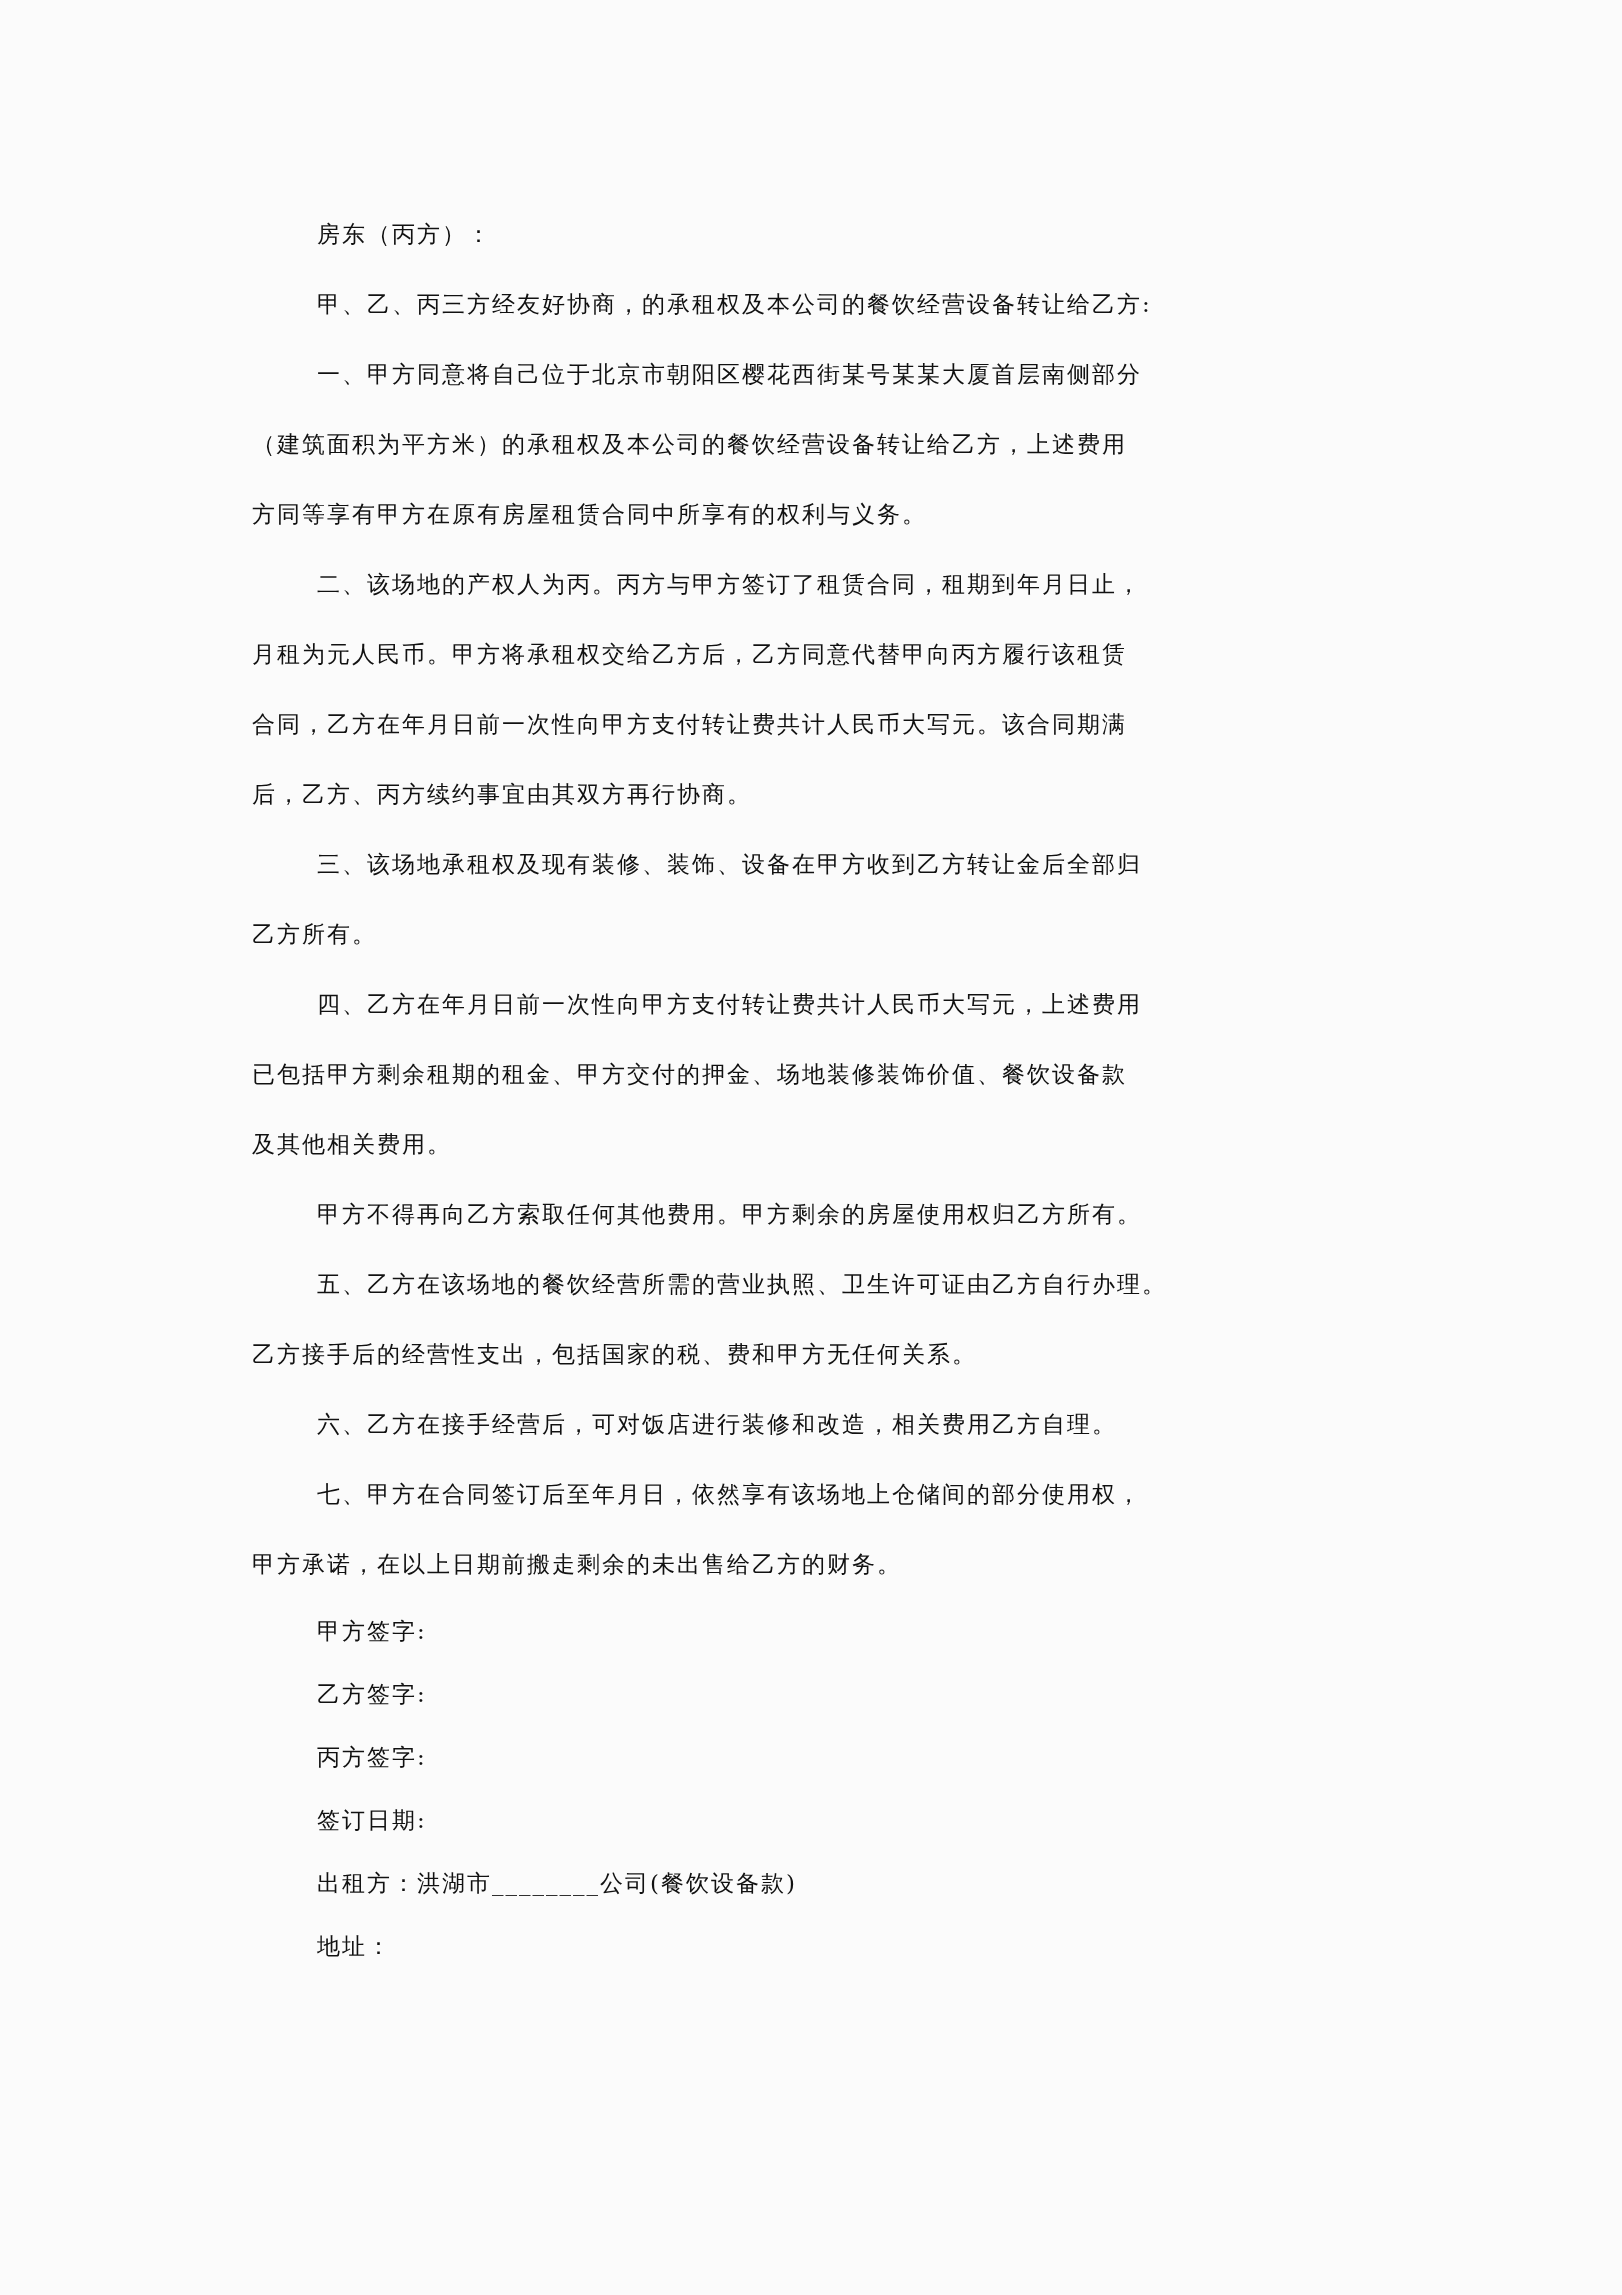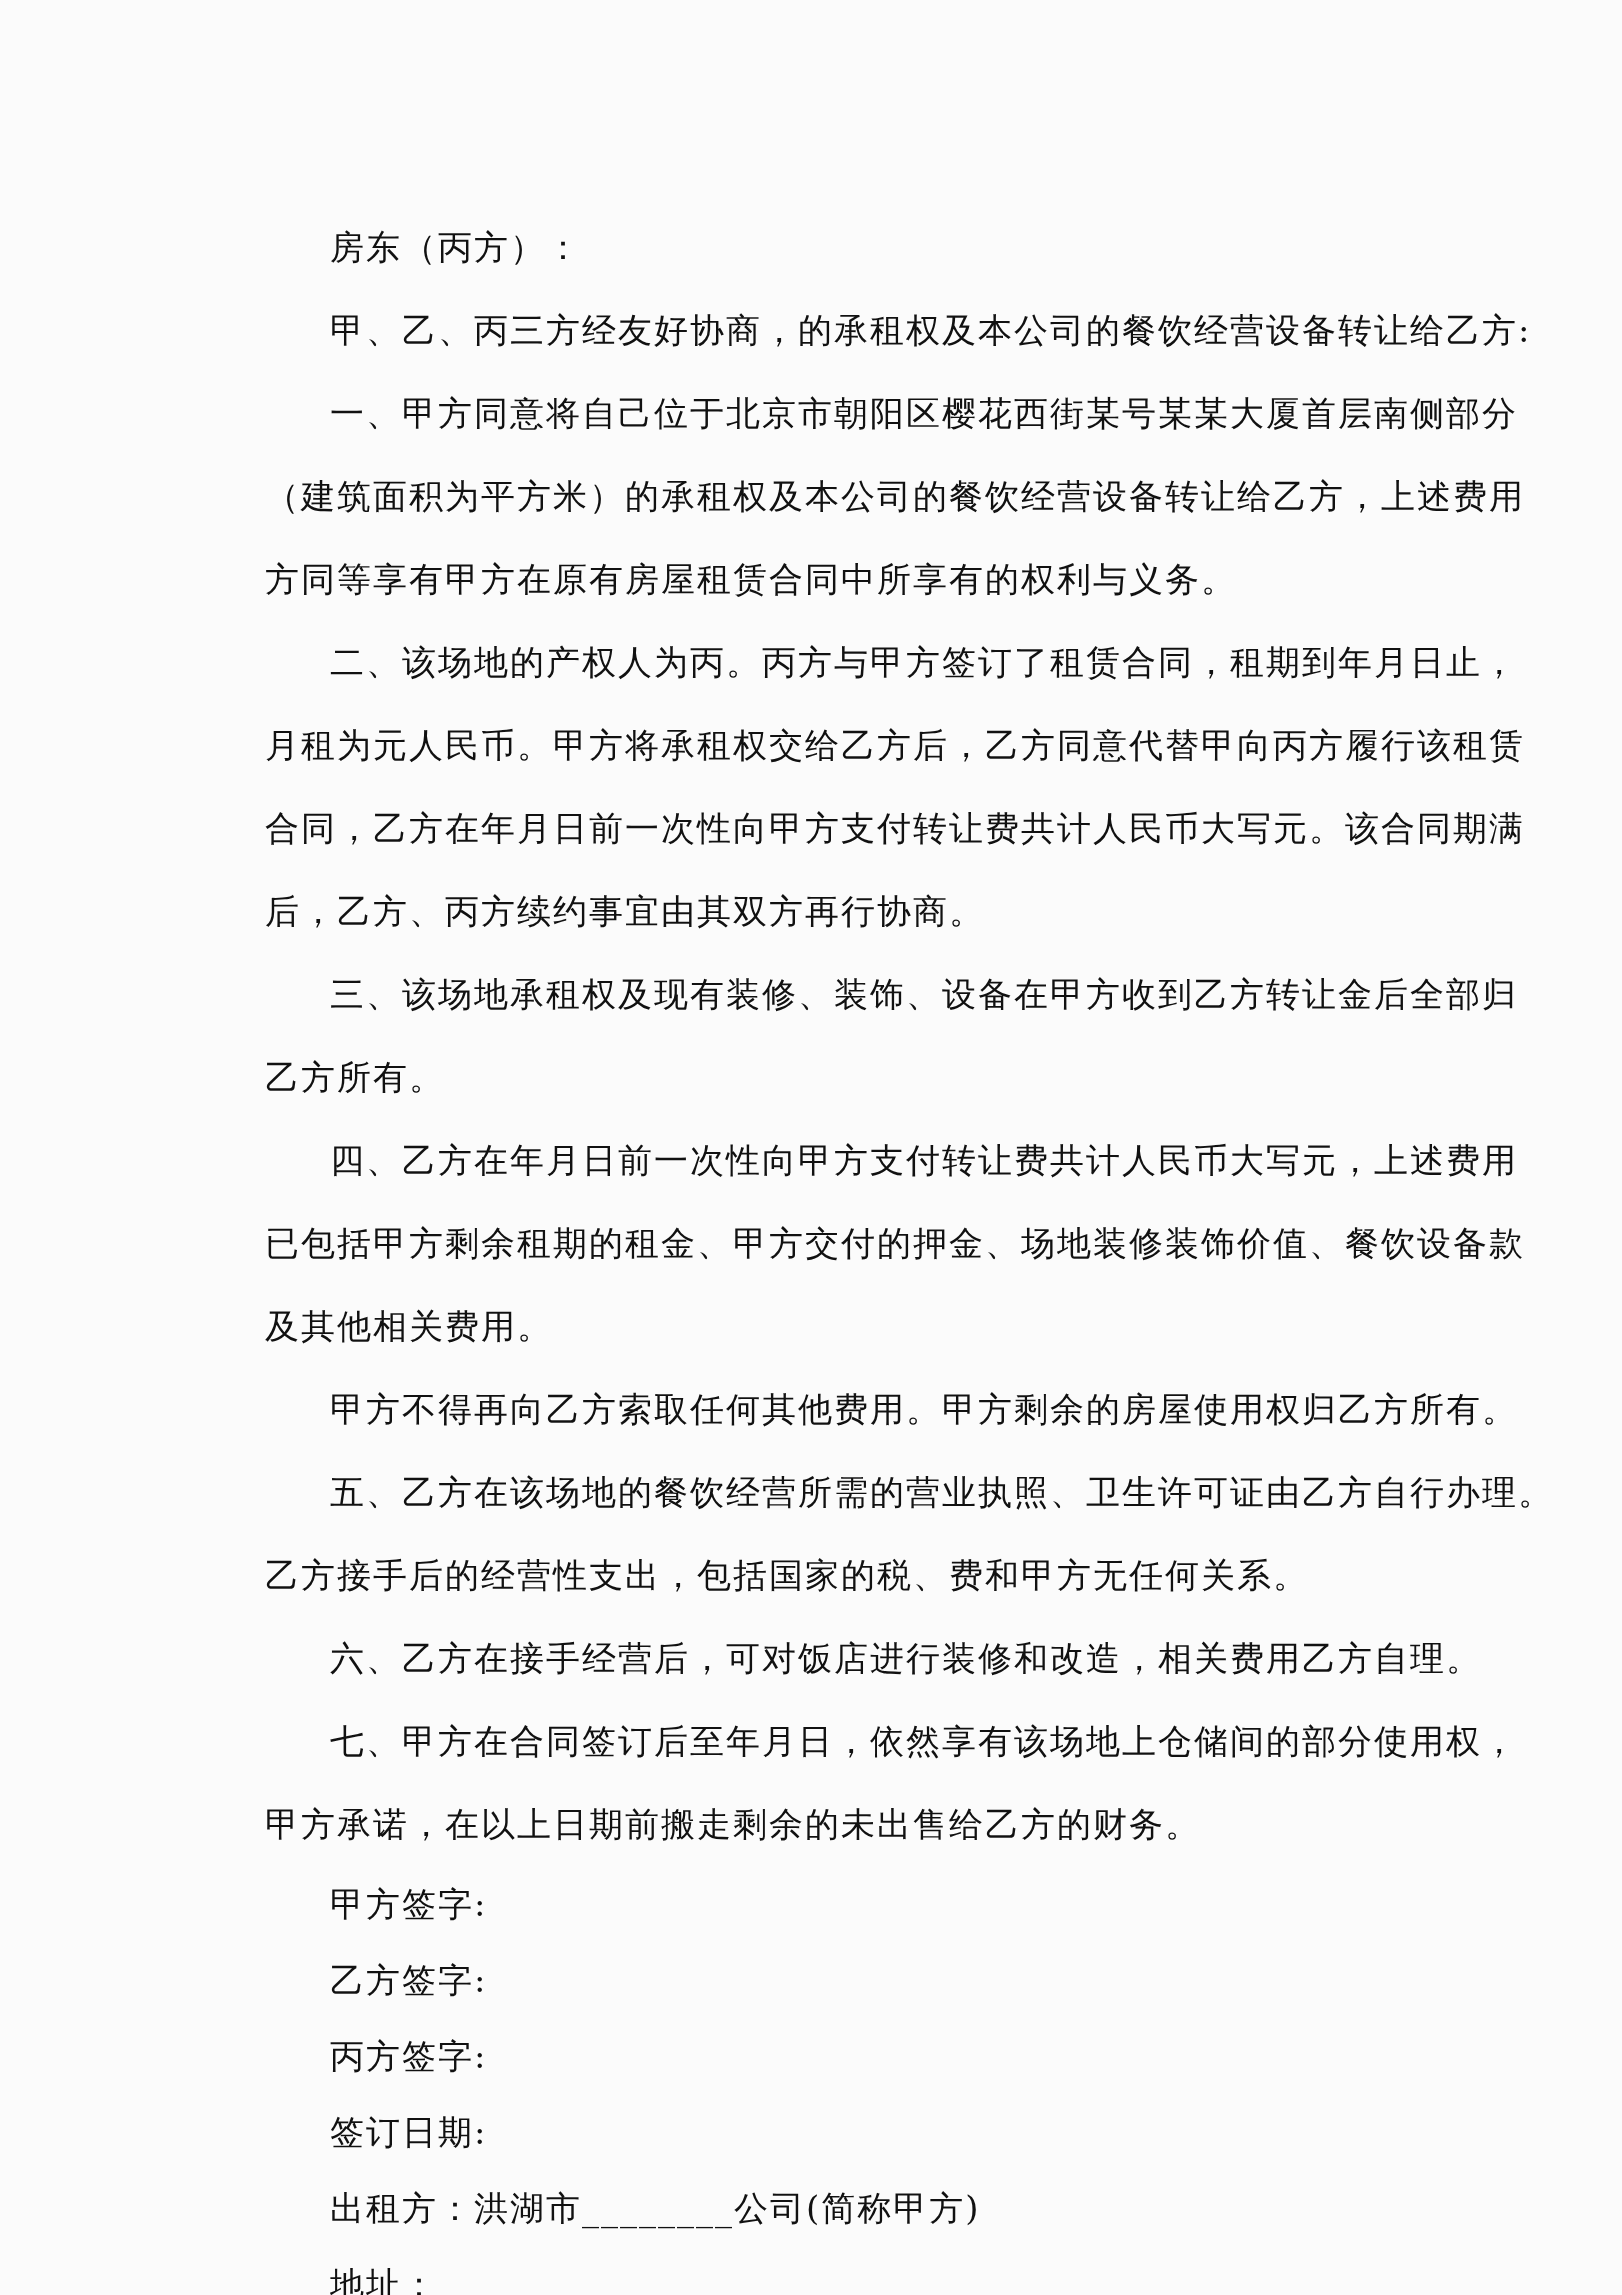--- a/index.html
+++ b/index.html
@@ -14,22 +14,22 @@
     font-family: "DejaVu Serif", "Liberation Serif", serif;
     overflow: hidden;
   }
   .page {
     box-sizing: border-box;
     width: 1623px;
     height: 2295px;
     padding: 198px 251px 0 249px;
   }
   .ln {
-    margin: 16px;
-    font-size: 34px;
+    margin: 3px;
+    font-size: 23px;
     line-height: 67px;
     letter-spacing: 2px;
     white-space: nowrap;
   }
   .ind {
     padding-left: 65px;
   }
   .tight {
     line-height: 60px;
   }
@@ -55,16 +55,16 @@
   <p class="ln ind">甲方不得再向乙方索取任何其他费用。甲方剩余的房屋使用权归乙方所有。</p>
   <p class="ln ind">五、乙方在该场地的餐饮经营所需的营业执照、卫生许可证由乙方自行办理。</p>
   <p class="ln">乙方接手后的经营性支出，包括国家的税、费和甲方无任何关系。</p>
   <p class="ln ind">六、乙方在接手经营后，可对饭店进行装修和改造，相关费用乙方自理。</p>
   <p class="ln ind">七、甲方在合同签订后至年月日，依然享有该场地上仓储间的部分使用权，</p>
   <p class="ln">甲方承诺，在以上日期前搬走剩余的未出售给乙方的财务。</p>
   <p class="ln ind tight">甲方签字:</p>
   <p class="ln ind tight">乙方签字:</p>
   <p class="ln ind tight">丙方签字:</p>
   <p class="ln ind tight">签订日期:</p>
-  <p class="ln ind tight">出租方：洪湖市________公司(简称甲方)</p>
+  <p class="ln ind tight">出租方：洪湖市________公司(餐饮设备款)</p>
   <p class="ln ind tight">地址：</p>
 </div>
 
 
 </body></html>

